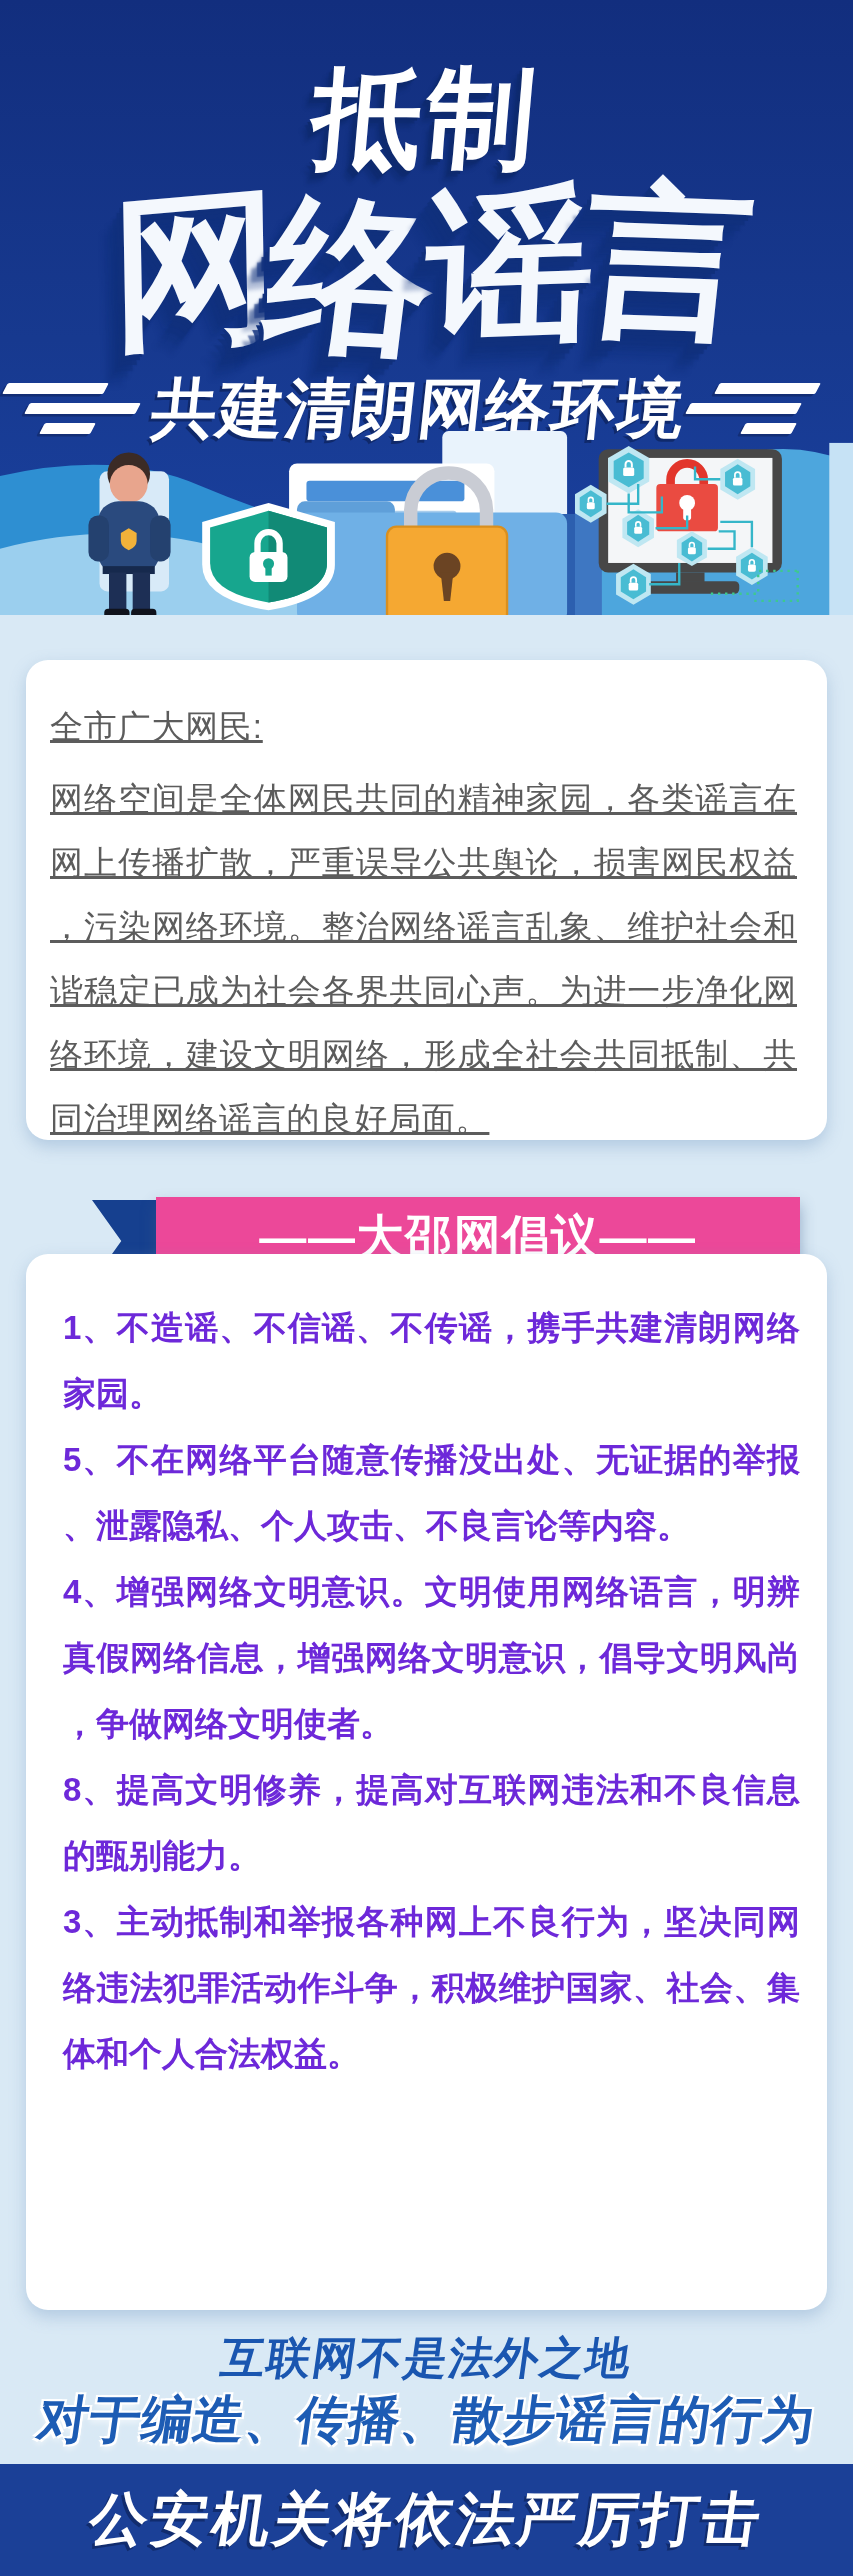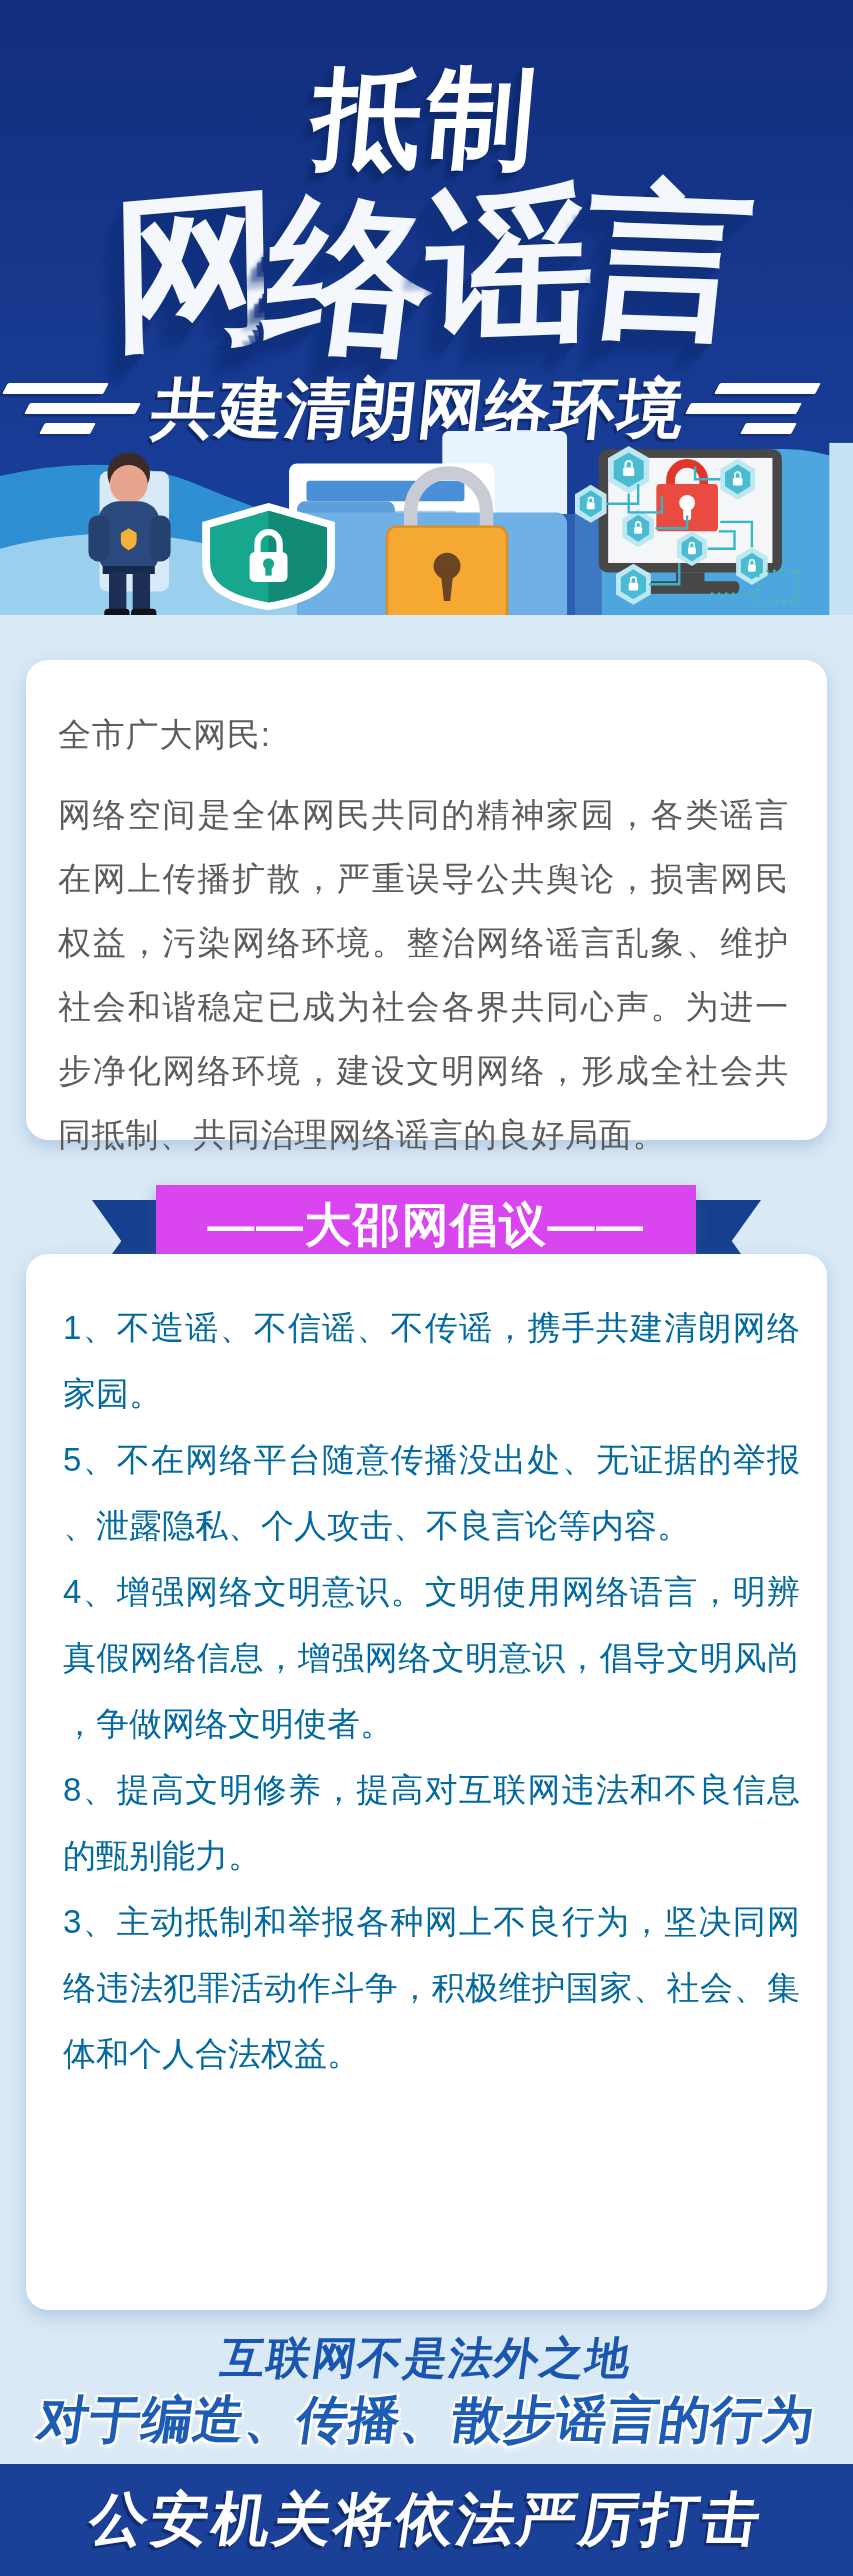--- a/index.html
+++ b/index.html
@@ -39,36 +39,36 @@
   .decor-right .b3{width:51px;margin-left:44px;}
   .illu{position:absolute;left:0;top:427px;width:853px;height:189px;}
 
   
   .card{position:absolute;left:26px;width:801px;background:#ffffff;border-radius:22px;
         box-shadow:0 6.3px 16px rgba(110,145,190,.35);}
   .notice-card{top:660px;height:480px;}
   .notice-text{position:absolute;left:16px;right:22px;top:27px;
         font-size:33px;line-height:64px;color:#5c5c5c;letter-spacing:0.8px;
         text-align:justify;word-break:break-all;line-break:anywhere;}
-  .notice-text p{margin:16px;}
+  .notice-text p{margin:8px;text-decoration:underline;}
 
   
   .ribbon{position:absolute;left:0;top:1181px;width:853px;height:103px;}
   .ribbon .wing{position:absolute;top:19px;width:122px;height:82px;background:#16408f;}
   .ribbon .wing-l{left:92px;clip-path:polygon(0 0,100% 0,100% 100%,0 100%,24% 50%);}
   .ribbon .wing-r{right:92px;clip-path:polygon(0 0,100% 0,76% 50%,100% 100%,0 100%);}
-  .ribbon .band{position:absolute;left:156px;top:4px;width:540px;height:81px;background:#d946ef;
+  .ribbon .band{position:absolute;left:156px;top:16px;width:644px;height:81px;background:#ec4899;
         box-shadow:0 8px 14.2px rgba(60,90,140,.45);
         display:flex;align-items:center;justify-content:center;}
   .ribbon .band span{font-size:47px;font-weight:900;color:#ffffff;letter-spacing:1.6px;white-space:nowrap;}
 
   
   .initiative-card{top:1254px;height:1056px;}
   .law-list{position:absolute;left:37px;right:27px;top:41px;
-        font-size:33px;line-height:66px;font-weight:400;color:#0369a1;
+        font-size:33px;line-height:66px;font-weight:700;color:#6d28d9;
         text-align:justify;word-break:break-all;line-break:anywhere;}
   .law-list p{margin:0;}
 
   
   .slogan-1{position:absolute;left:0;top:2329px;width:853px;text-align:center;
         font-size:44px;font-weight:900;color:#1a56b0;letter-spacing:1.6px;
         transform:skewX(-8deg);}
   .slogan-2{position:absolute;left:0;top:2386px;width:853px;text-align:center;
         font-size:51px;font-weight:900;color:#1d5cb4;letter-spacing:0.8px;
         transform:skewX(-8deg);

